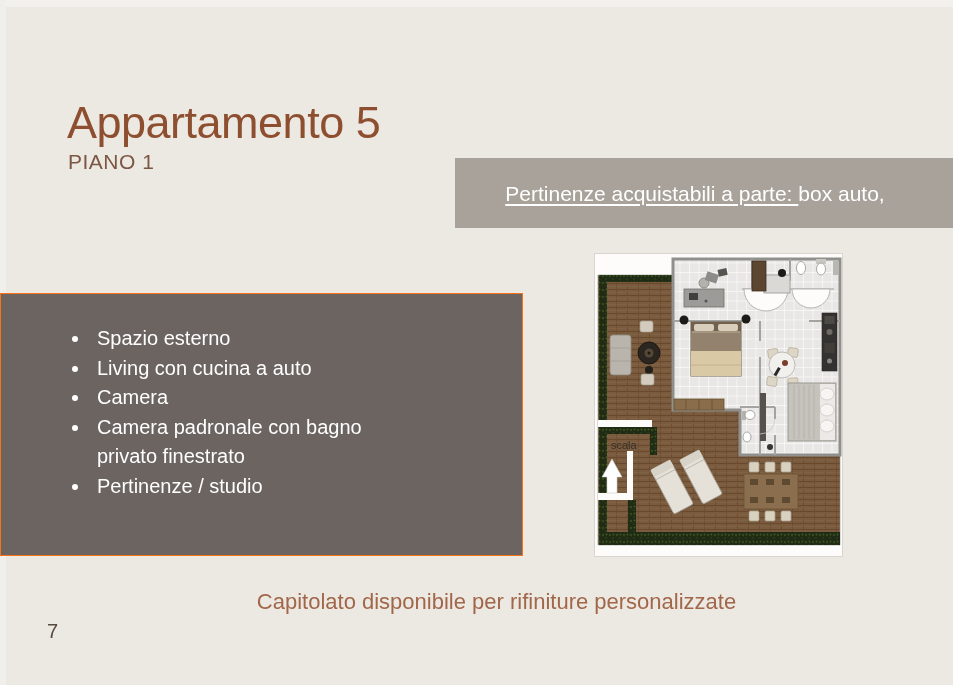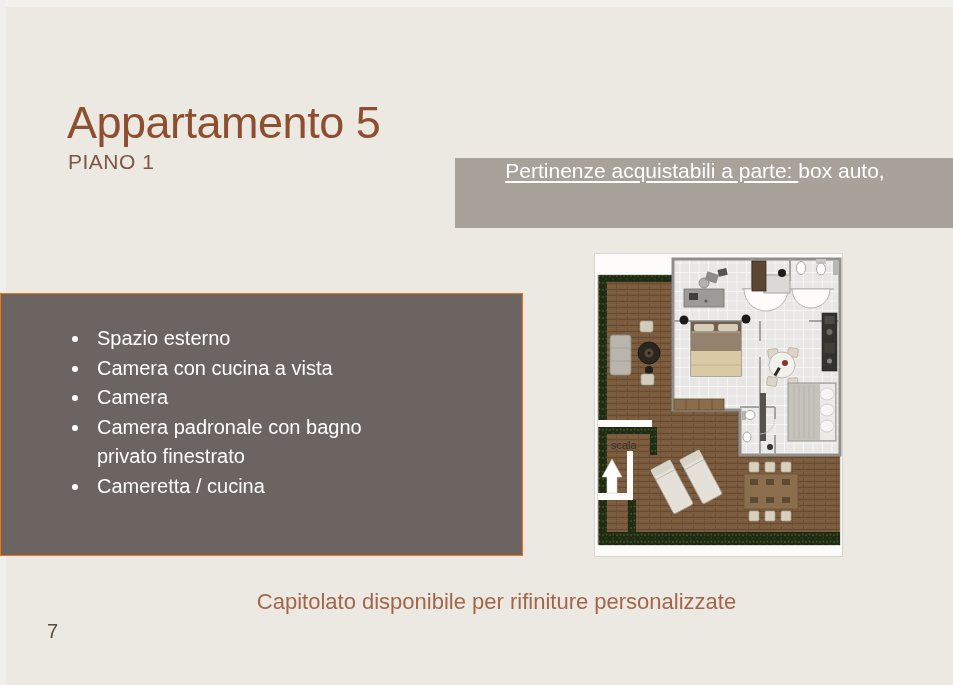--- a/index.html
+++ b/index.html
@@ -17,21 +17,21 @@
   }
   .subtitle{
     position:absolute;left:68px;top:150px;
     font-size:21px;color:#7c5844;letter-spacing:0.5px;
   }
 
   .banner{
     position:absolute;left:455px;right:0;top:158px;height:70px;
     background:#a8a29b;color:#ffffff;
     font-size:21px;line-height:25px;
-    display:flex;flex-direction:row;justify-content:center;
+    display:flex;flex-direction:column;justify-content:center;
     text-align:center;padding:0 30px 0 12px;box-sizing:border-box;
   }
   .banner .u{text-decoration:underline;text-underline-offset:3px;}
 
   .features-box{
     position:absolute;left:0;top:293px;width:523px;height:263px;
     background:#6b6461;border:1px solid #f97316;box-sizing:border-box;
     color:#ffffff;
   }
   .features-box ul{
@@ -59,24 +59,24 @@
 <div class="title">Appartamento 5</div>
 <div class="subtitle">PIANO 1</div>
 
 <div class="banner">
   <div><span class="u">Pertinenze acquistabili a parte: </span><span>box auto,</span></div>
 </div>
 
 <div class="features-box">
   <ul>
     <li>Spazio esterno</li>
-    <li>Camera con cucina a vista</li>
+    <li>Living con cucina a auto</li>
     <li>Camera</li>
     <li>Camera padronale con bagno privato finestrato</li>
-    <li>Cameretta / cucina</li>
+    <li>Pertinenze / studio</li>
   </ul>
 </div>
 
 <svg class="floor-plan" viewBox="0 0 249 304" xmlns="http://www.w3.org/2000/svg">
   <defs>
     <pattern id="wood" width="22" height="6" patternUnits="userSpaceOnUse">
       <rect width="22" height="6" fill="#7a5b3d"></rect>
       <rect width="22" height="1" y="0" fill="#68492e"></rect>
       <rect width="1" height="6" x="0" fill="#6d4e33"></rect>
       <rect width="22" height="1" y="3" fill="#83664a" opacity="0.55"></rect>

